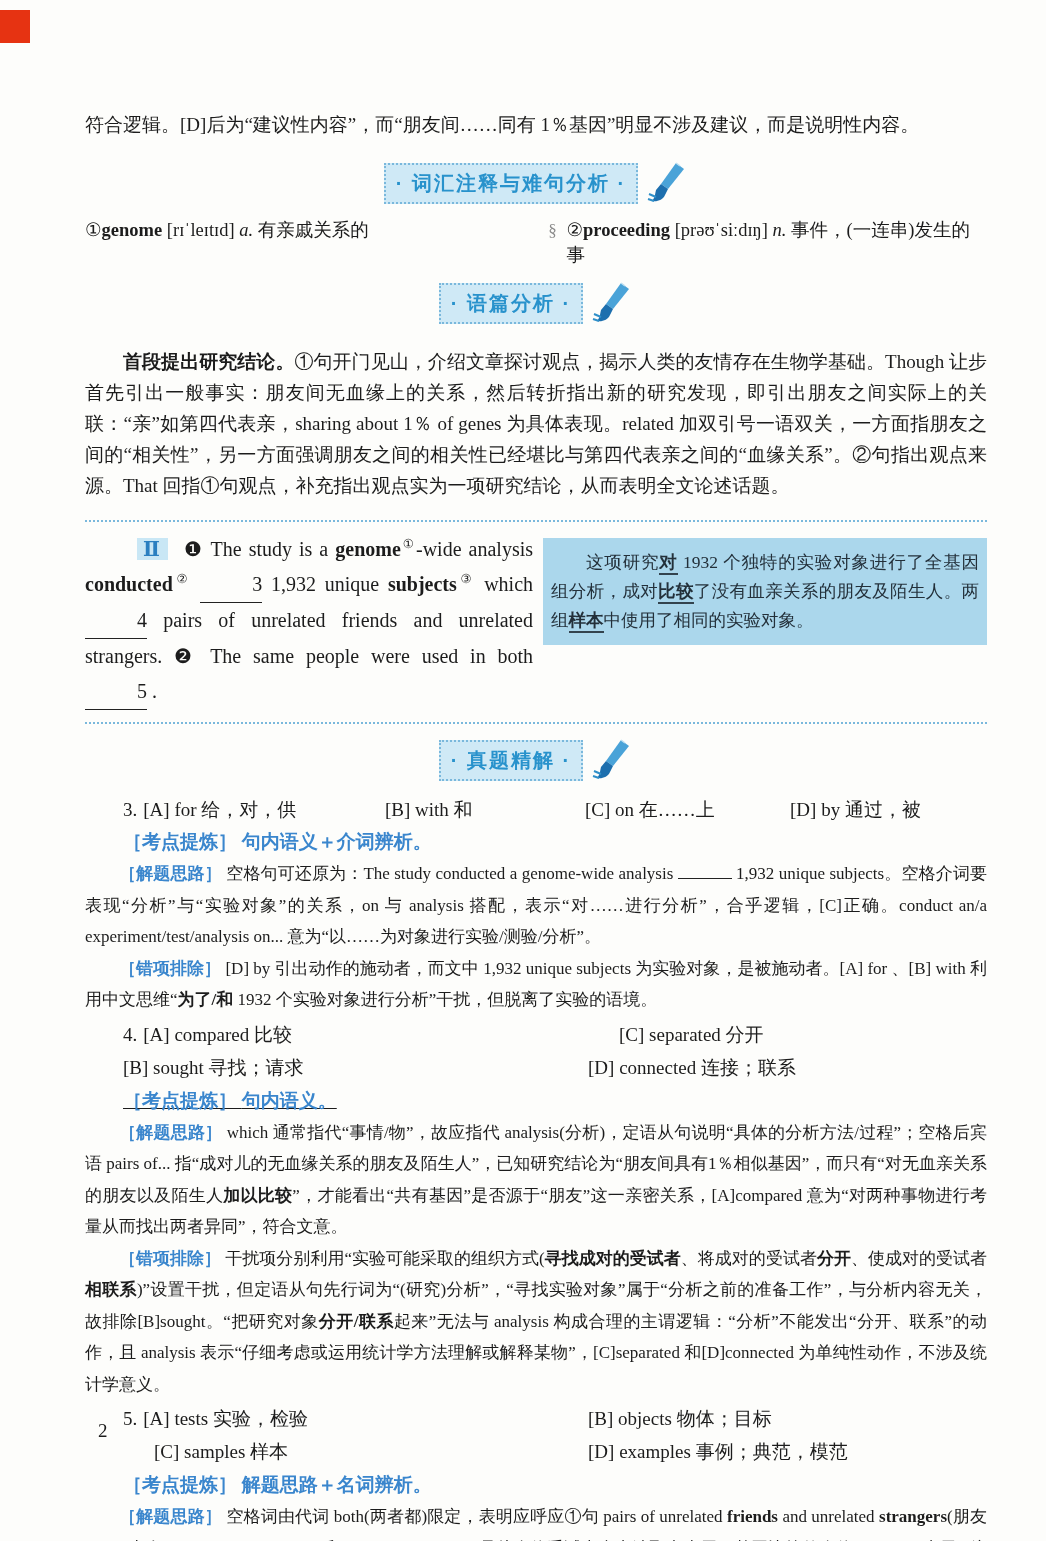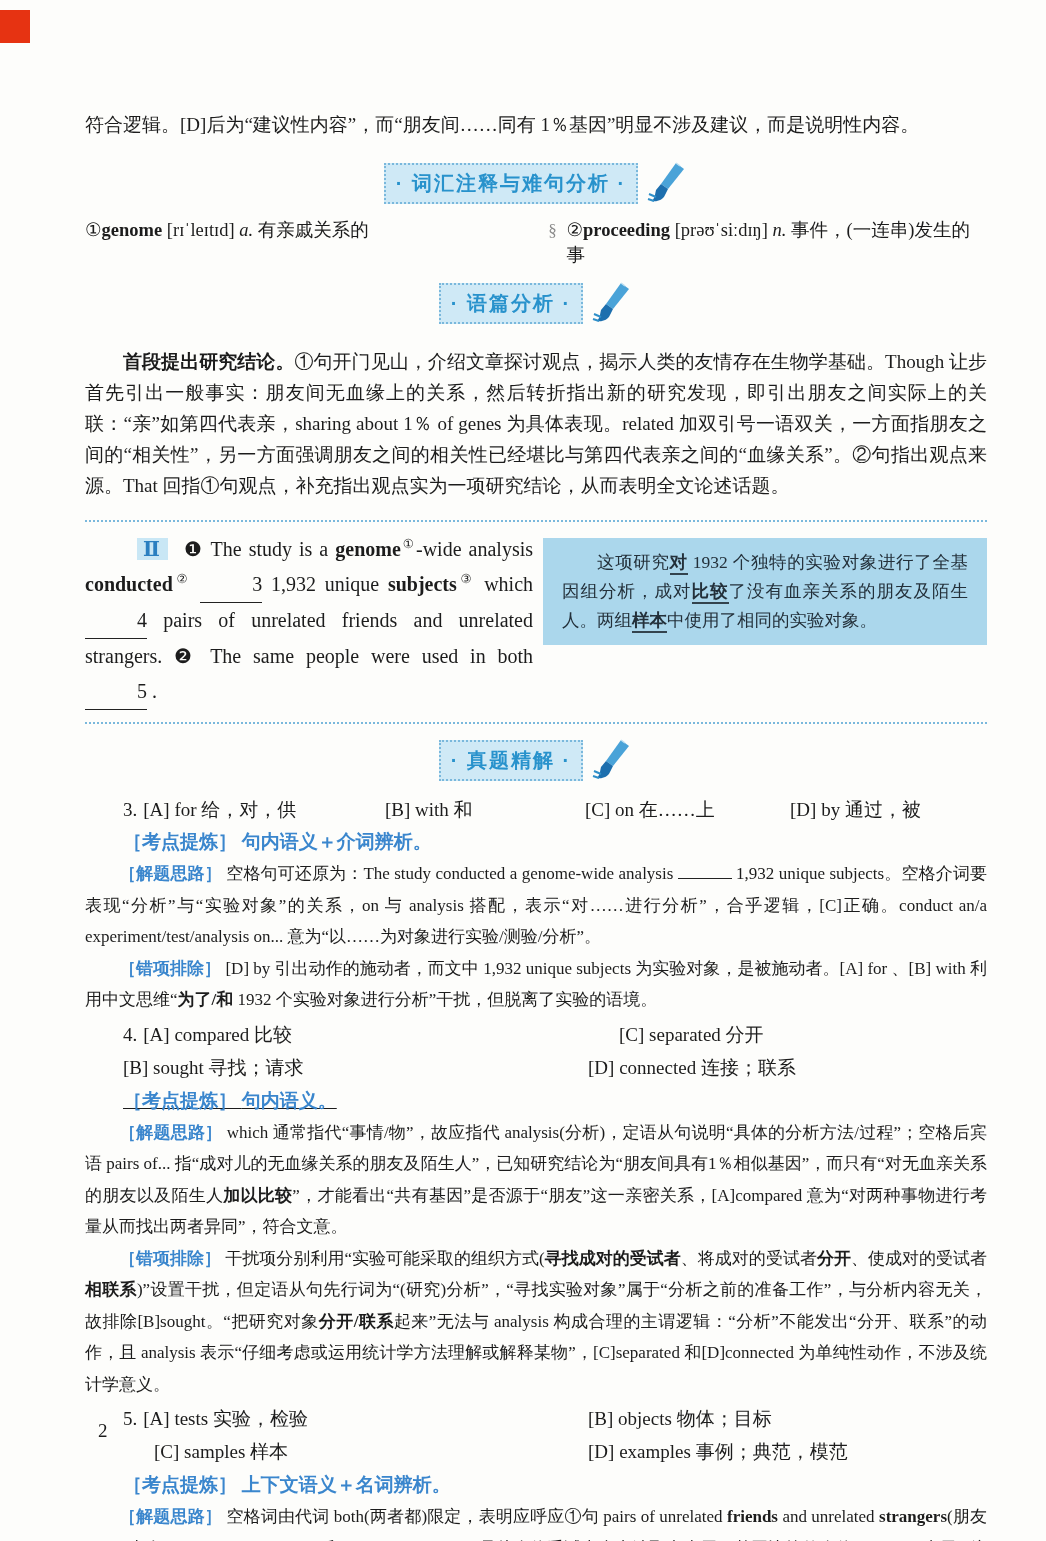--- a/index.html
+++ b/index.html
@@ -28,21 +28,21 @@
   .vocab-divider{color:#8a8a8a;width:28px;text-align:center;font-size:17px;}
   .passage{
     border-top:2px dotted #7ab8dc;border-bottom:2px dotted #7ab8dc;
     margin-top:14px;padding:10px 0 12px 0;display:flex;gap:10px;
   }
   .passage-en{width:448px;font-size:20px;line-height:35px;text-align:justify;text-indent:2.6em;}
   .marker{background:#c9e7f5;color:#2a7fc0;font-weight:bold;padding:0 6px;margin-right:16px;}
   .blank{display:inline-block;min-width:54px;border-bottom:1.6px solid #222;text-align:center;}
   .trans-box{
     flex:1;background:#abd7ec;align-self:flex-start;margin-top:6px;
-    padding:10px 19px;font-size:17.5px;line-height:29px;text-align:justify;text-indent:2em;color:#23303a;
+    padding:10px 8px;font-size:17.5px;line-height:29px;text-align:justify;text-indent:2em;color:#23303a;
   }
   .u{font-weight:bold;border-bottom:2px solid #33434e;padding-bottom:1px;}
   .opt-row{display:flex;padding-left:38px;font-size:19px;line-height:31px;margin-top:4px;}
   .opt-row .o0{width:262px;}
   .opt-row .o1{width:200px;}
   .opt-row .o2{width:205px;}
   .opt-grid{display:grid;grid-template-columns:465px 1fr;padding-left:38px;font-size:19px;line-height:33px;margin-top:2px;}
   .opt-grid .c{white-space:nowrap;}
   .opt-grid .shift{padding-left:31px;}
   .qnum{margin-right:6px;}
@@ -126,18 +126,18 @@
   <p class="kaodian" style="margin:0;text-decoration:underline;"><span class="blue-label">［考点提炼］</span> <span class="txt">句内语义。</span></p>
   <p class="exp" style="margin:0;"><span class="blue-label">［解题思路］</span> <span>which 通常指代“事情/物”，故应指代 analysis(分析)，定语从句说明“具体的分析方法/过程”；空格后宾语 pairs of... 指“成对儿的无血缘关系的朋友及陌生人”，已知研究结论为“朋友间具有1％相似基因”，而只有“对无血亲关系的朋友以及陌生人<b>加以比较</b>”，才能看出“共有基因”是否源于“朋友”这一亲密关系，[A]compared 意为“对两种事物进行考量从而找出两者异同”，符合文意。</span></p>
   <p class="exp" style="margin:0;"><span class="blue-label">［错项排除］</span> <span>干扰项分别利用“实验可能采取的组织方式(<b>寻找成对的受试者</b>、将成对的受试者<b>分开</b>、使成对的受试者<b>相联系</b>)”设置干扰，但定语从句先行词为“(研究)分析”，“寻找实验对象”属于“分析之前的准备工作”，与分析内容无关，故排除[B]sought。“把研究对象<b>分开/联系</b>起来”无法与 analysis 构成合理的主谓逻辑：“分析”不能发出“分开、联系”的动作，且 analysis 表示“仔细考虑或运用统计学方法理解或解释某物”，[C]separated 和[D]connected 为单纯性动作，不涉及统计学意义。</span></p>
 
   <div class="opt-grid">
     <span class="c"><span class="qnum">5.</span><span>[A]</span> <span>tests 实验，检验</span></span>
     <span class="c"><span>[B]</span> <span>objects 物体；目标</span></span>
     <span class="c shift"><span>[C]</span> <span>samples 样本</span></span>
     <span class="c"><span>[D]</span> <span>examples 事例；典范，模范</span></span>
   </div>
-  <p class="kaodian" style="margin:0;"><span class="blue-label">［考点提炼］</span> <span class="txt">上下文语义＋名词辨析。</span></p>
+  <p class="kaodian" style="margin:0;"><span class="blue-label">［考点提炼］</span> <span class="txt">解题思路＋名词辨析。</span></p>
   <p class="exp" style="margin:0;"><span class="blue-label">［解题思路］</span> <span>空格词由代词 both(两者都)限定，表明应呼应①句 pairs of unrelated <b>friends</b> and unrelated <b>strangers</b>(朋友 VS 陌生人)。而 unrelated friends 和 unrelated strangers 是从全体受试者当中选取出来用于基因比较的个体，sample 表示“(统计学上)从更大群体中选出小群体进行抽查实验”，故[C]正确。</span></p>
 
 </div>
 
 <div class="page-num">2</div>
 
 </body></html>

